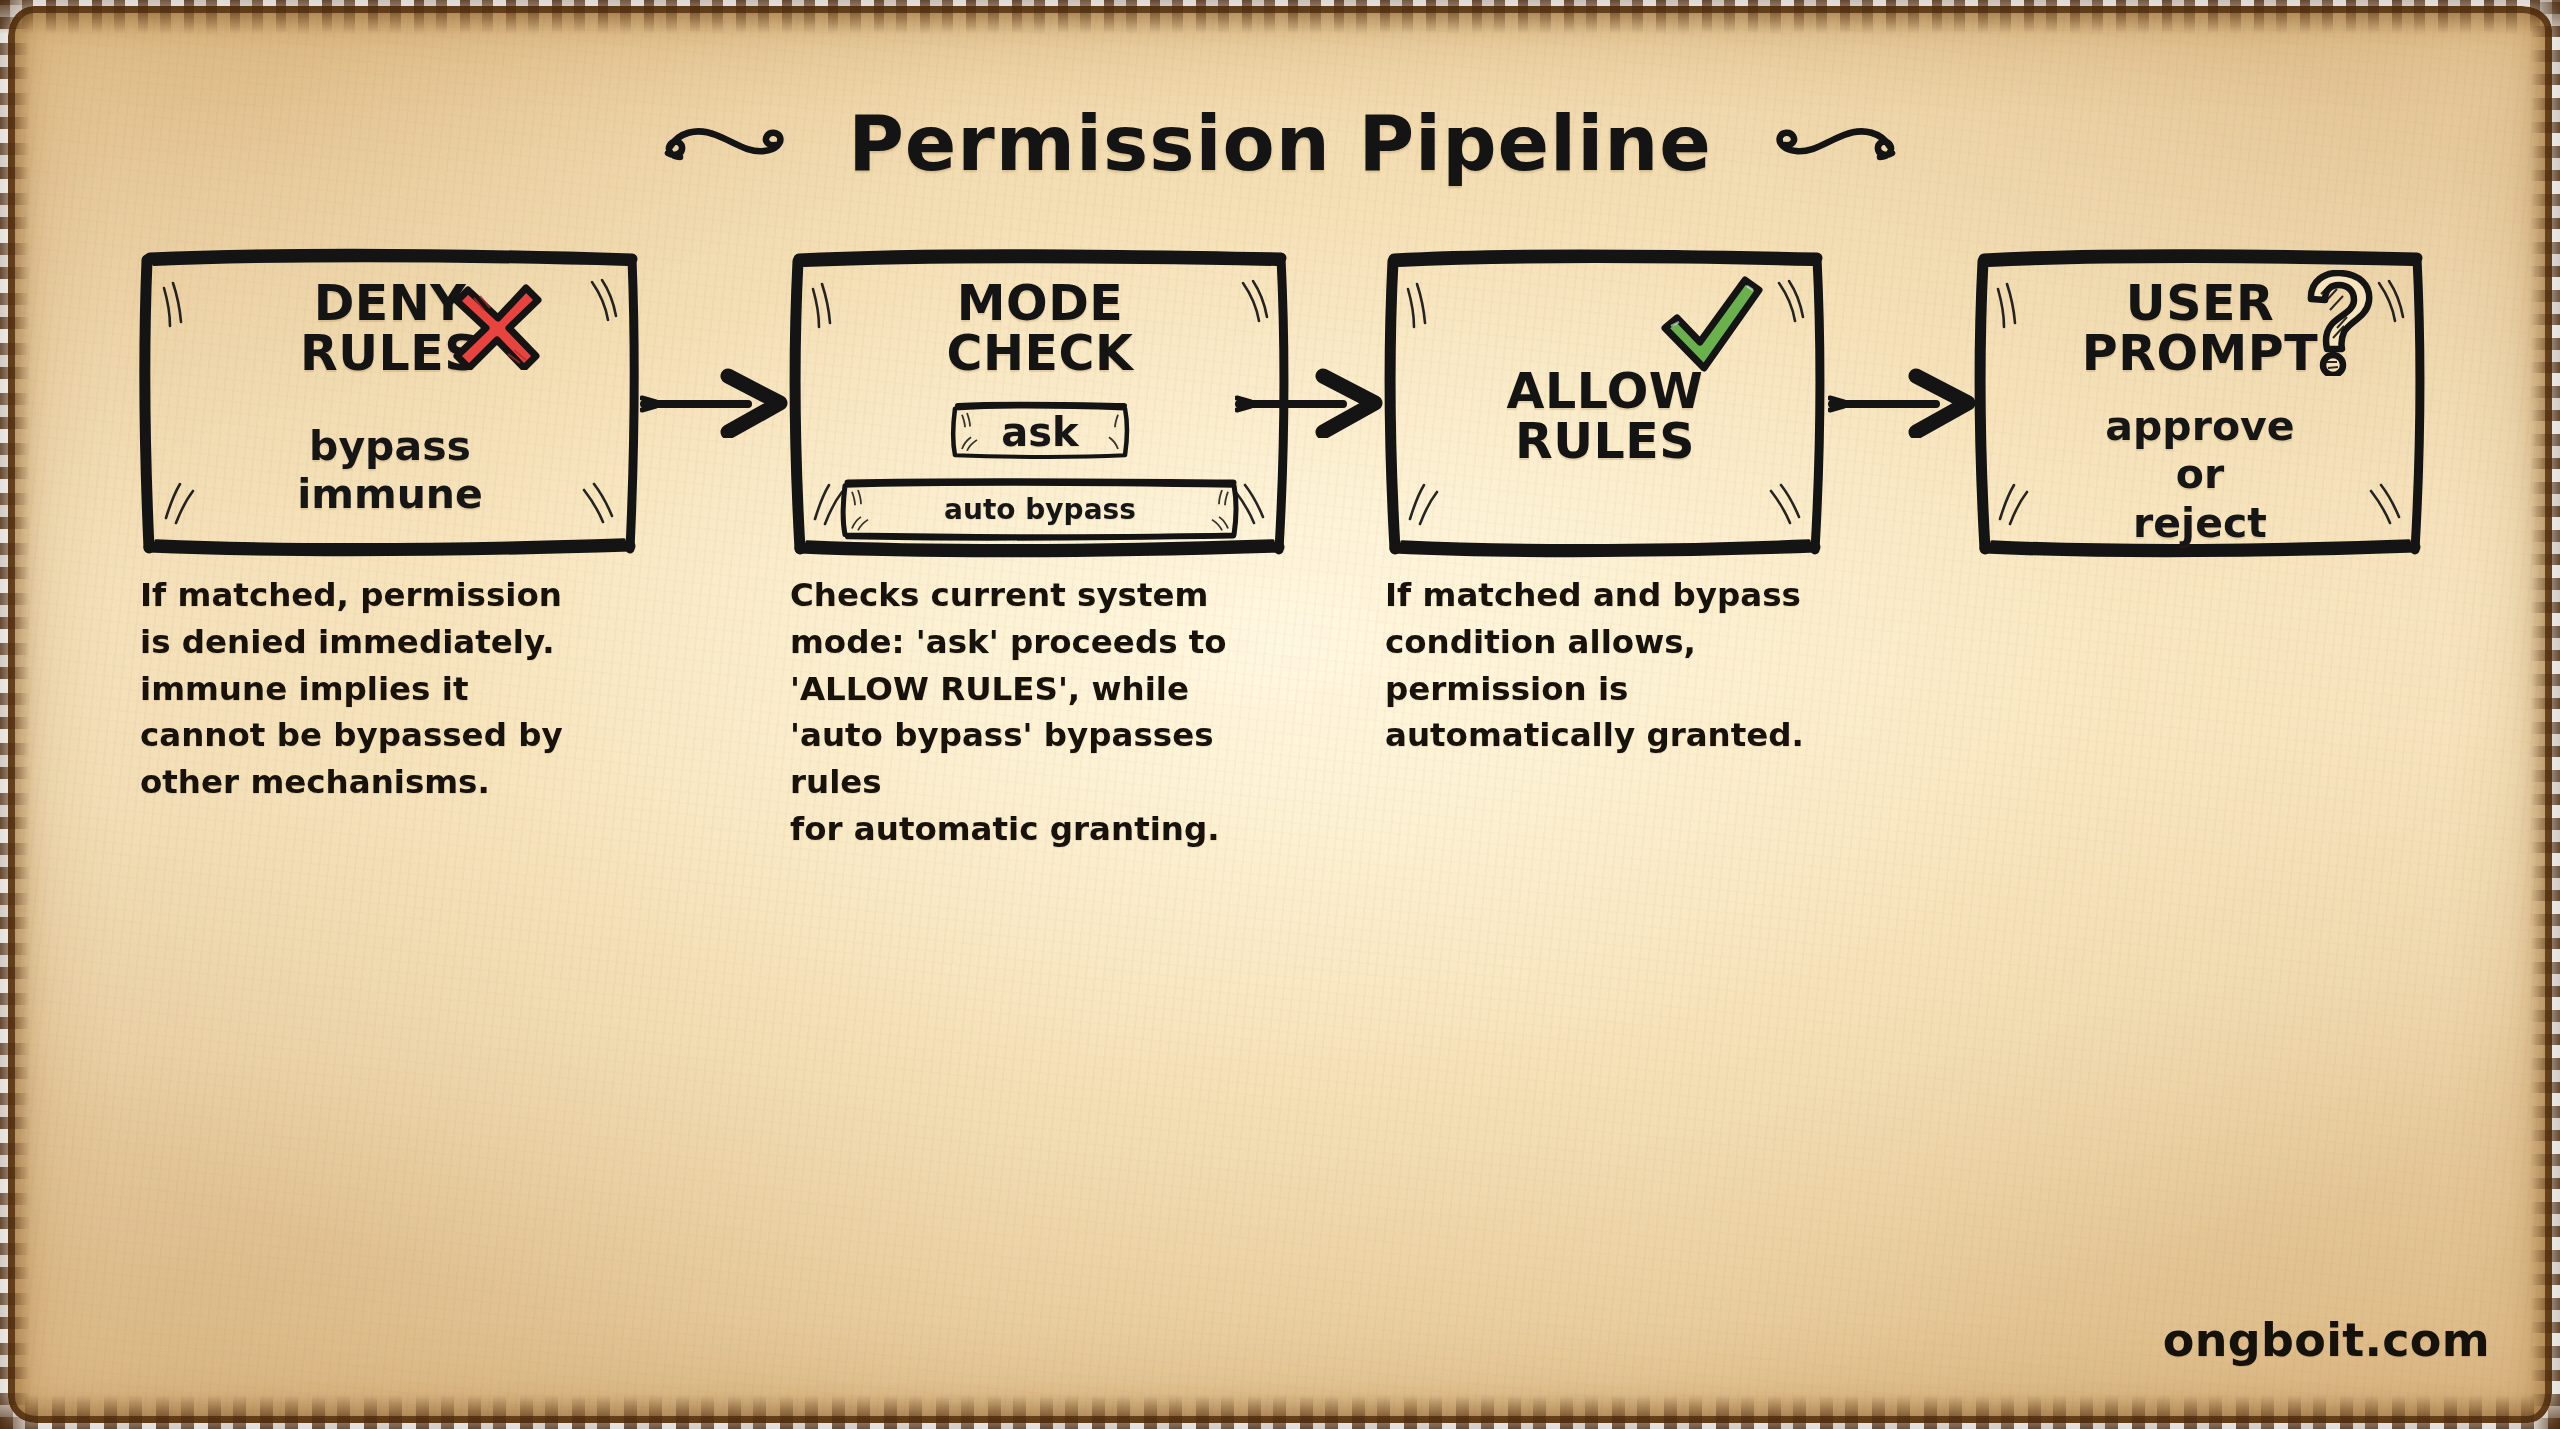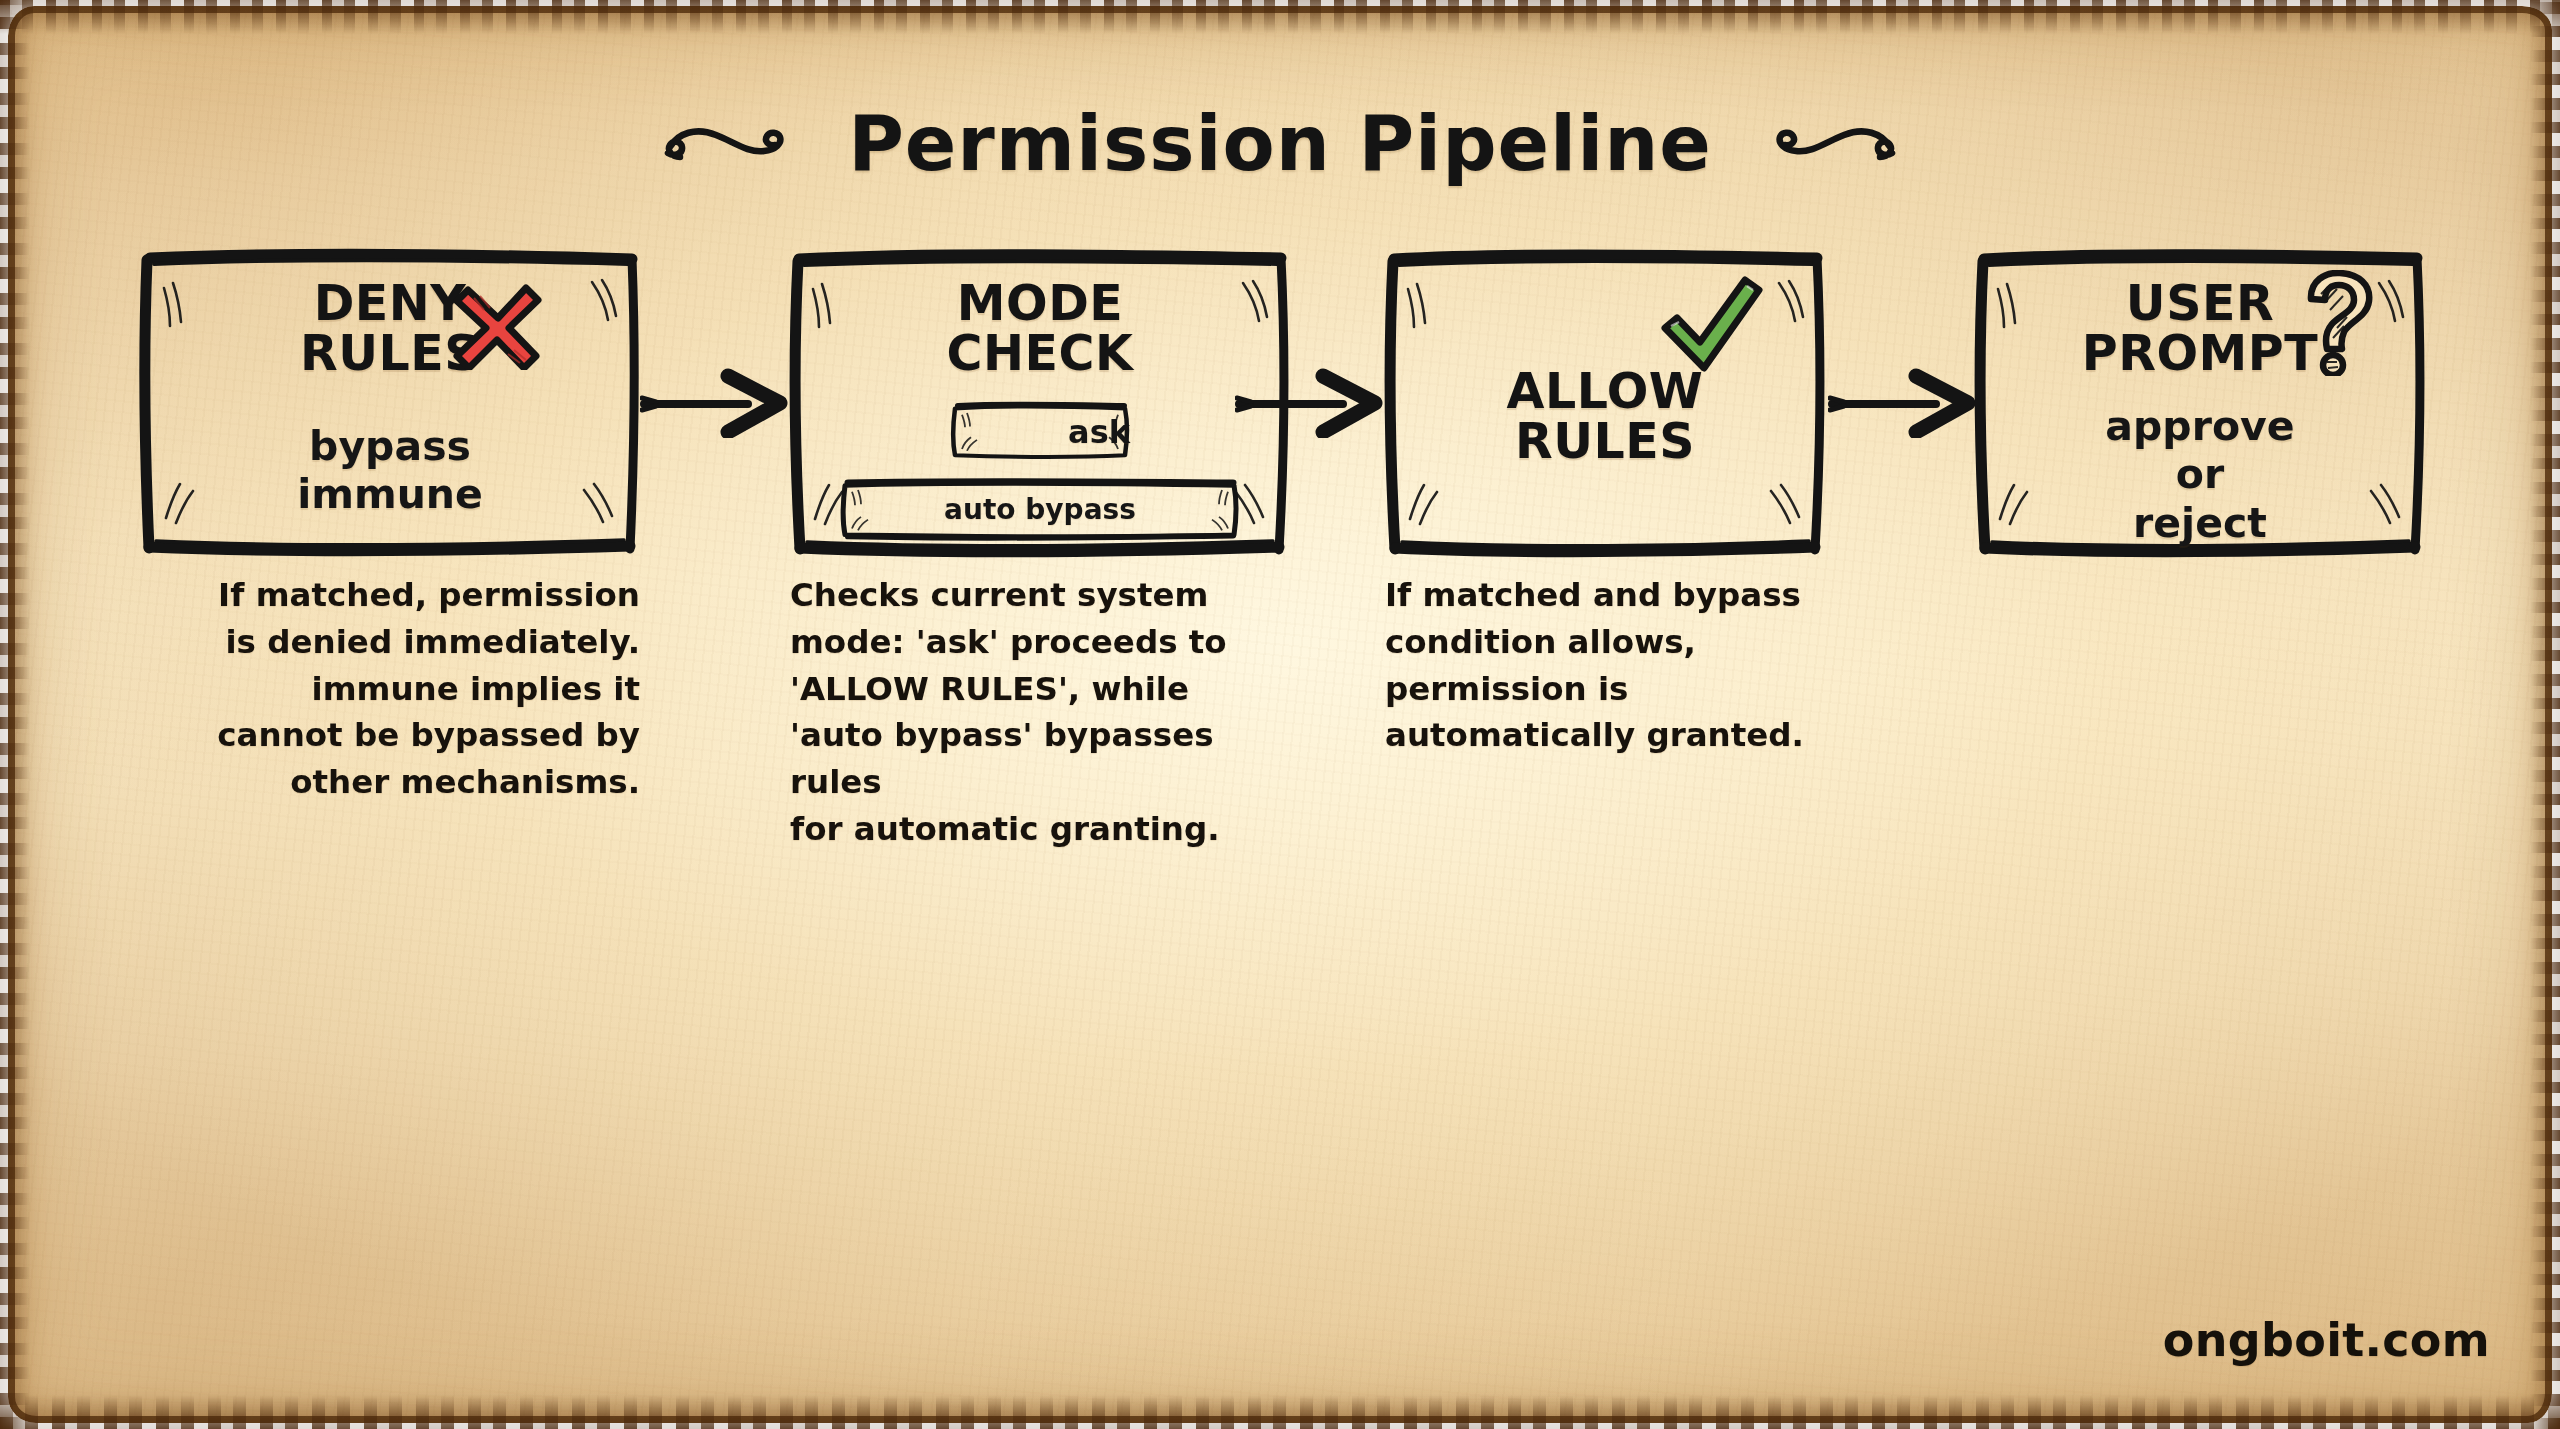--- a/index.html
+++ b/index.html
@@ -171,21 +171,21 @@
         <svg class="badge" style="left:312px;top:28px;width:92px;height:92px;" viewBox="0 0 92 92">
           <path d="M16 12 L46 40 L74 10 L86 22 L57 50 L84 78 L72 90 L45 62 L17 90 L5 78 L34 50 L5 23 Z" fill="#e8443f" stroke="#141414" stroke-width="7" stroke-linejoin="round"></path>
           <g stroke="#b32e2b" stroke-width="2" opacity=".7">
             <path d="M22 20 L32 32"></path>
               <path d="M28 18 L38 30"></path>
             <path d="M62 72 L74 82"></path>
               <path d="M56 76 L68 85"></path>
           </g>
         </svg>
       </div>
-      <div class="caption" style="left:0;width:500px;text-align:right;">If matched, permission
+      <div class="caption" style="left:0;width:500px;text-align:left;">If matched, permission
 is denied immediately.
 immune implies it
 cannot be bypassed by
 other mechanisms.</div>
     </div>
 
     <svg class="arrow" style="left:640px;top:118px;width:150px;height:70px;" viewBox="0 0 150 70">
       <path d="M4 36 L108 36" fill="none" stroke="#141414" stroke-width="8" stroke-linecap="round"></path>
       <path d="M2 30 L16 34" fill="none" stroke="#141414" stroke-width="5" stroke-linecap="round"></path>
       <path d="M2 42 L16 38" fill="none" stroke="#141414" stroke-width="5" stroke-linecap="round"></path>
@@ -209,21 +209,21 @@
             <path d="M25 269 C29 256, 33 245, 39 235"></path>
               <path d="M35 274 C40 261, 45 251, 52 242"></path>
             <path d="M473 267 C468 255, 462 244, 455 235"></path>
               <path d="M464 273 C459 261, 452 250, 445 241"></path>
           </g>
         </svg>
         <div class="box-inner">
           <div class="box-title" style="margin-top:18px;">MODE
 CHECK</div>
 
-          <div class="chip" style="margin-top:24px;width:180px;height:62px;font-size:32px;justify-content:flex-end;">
+          <div class="chip" style="margin-top:24px;width:180px;height:62px;font-size:40px;">
             <svg viewBox="0 0 180 62" preserveAspectRatio="none">
               <path d="M5 5 C60 1, 125 3, 175 5 C178 22, 177 42, 175 57
                        C120 60, 58 59, 5 57 C2 40, 3 22, 5 5 Z" fill="none" stroke="#141414" stroke-width="4.5" stroke-linejoin="round"></path>
               <path d="M8 2 C62 -1, 126 1, 174 2" fill="none" stroke="#141414" stroke-width="6" stroke-linecap="round"></path>
               <g stroke="#141414" stroke-width="1.8" fill="none" opacity=".85">
                 <path d="M12 12 C14 18, 15 22, 15 26"></path>
                   <path d="M17 10 C19 16, 20 21, 20 25"></path>
                 <path d="M168 12 C166 18, 165 22, 165 26"></path>
                 <path d="M12 50 C14 44, 17 40, 21 37"></path>
                   <path d="M17 52 C19 47, 23 43, 27 40"></path>

